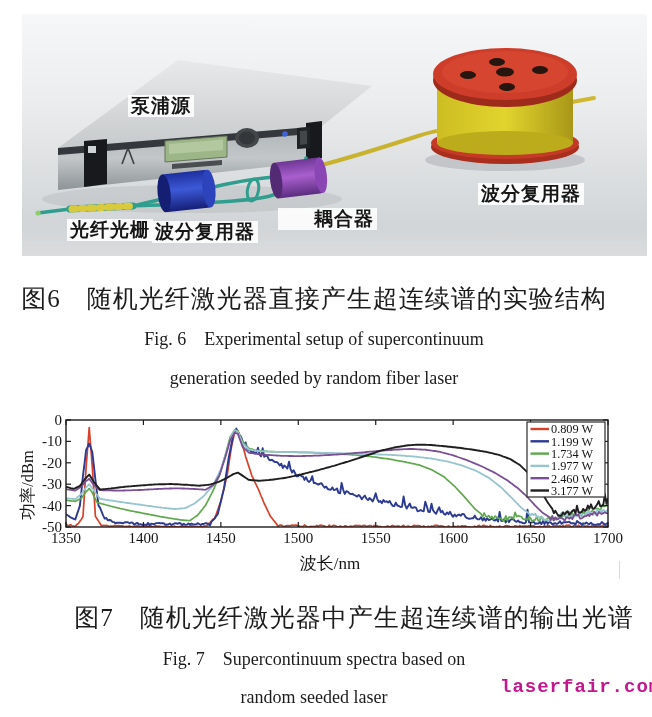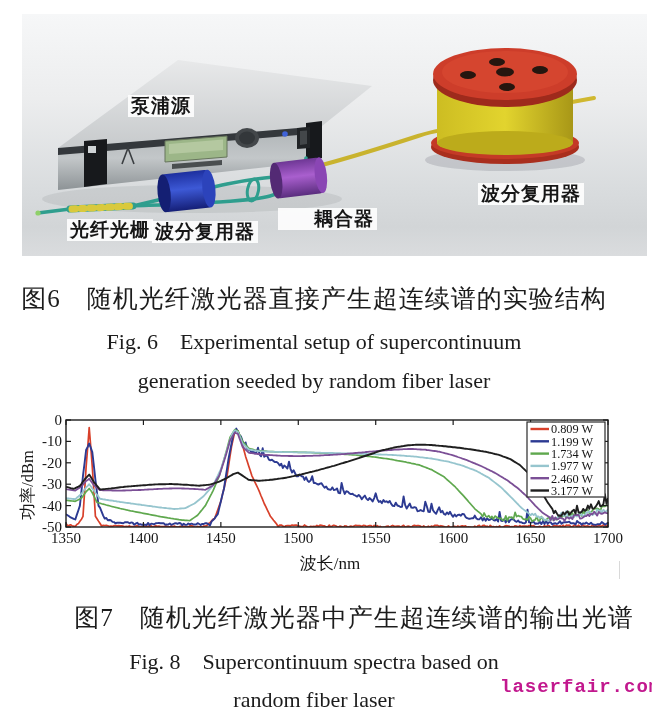--- a/index.html
+++ b/index.html
@@ -21,21 +21,21 @@
     font-size:19px;font-weight:600;line-height:22px;
     padding:0 3px;white-space:nowrap;
     letter-spacing:1px;
   }
   
   .cap{
     position:absolute;left:0;width:596px;text-align:center;
     color:#1c1c1c;white-space:nowrap;margin-left:16px;
   }
   .cap-cn{font-size:25px;letter-spacing:1px;}
-  .cap-en{font-size:22px;}
+  .cap-en{font-size:18px;}
   
   #chart{position:absolute;left:0;top:405px;}
   
   .watermark{
     position:absolute;left:500px;top:676px;width:150px;
     text-align:center;
     font-family:"Liberation Mono","DejaVu Sans Mono",monospace;
     font-size:19px;font-weight:600;letter-spacing:1px;
     color:#c2188e;white-space:nowrap;
   }
@@ -219,16 +219,16 @@
       <text x="551" y="65.2" text-anchor="start" font-size="12.3" fill="#151515" font-family="&quot;Liberation Serif&quot;,&quot;DejaVu Serif&quot;,serif">1.977 W</text>
       <line x1="530.5" y1="73.2" x2="549" y2="73.2" stroke="#7b4f96" stroke-width="2.4"></line>
       <text x="551" y="77.5" text-anchor="start" font-size="12.3" fill="#151515" font-family="&quot;Liberation Serif&quot;,&quot;DejaVu Serif&quot;,serif">2.460 W</text>
       <line x1="530.5" y1="85.5" x2="549" y2="85.5" stroke="#1f1f1f" stroke-width="2.4"></line>
       <text x="551" y="89.8" text-anchor="start" font-size="12.3" fill="#151515" font-family="&quot;Liberation Serif&quot;,&quot;DejaVu Serif&quot;,serif">3.177 W</text>
     </g>
     <line x1="619.5" y1="156" x2="619.5" y2="174" stroke="#b5b5b5" stroke-width="1" opacity="0.5"></line>
   </svg>
 
 <div class="cap cap-cn" style="top:601px;padding-left:40px;">图7　随机光纤激光器中产生超连续谱的输出光谱</div>
-<div class="cap cap-en" style="top:647px;">Fig. 8　Supercontinuum spectra based on</div>
-<div class="cap cap-en" style="top:687px;">random fiber laser</div>
+<div class="cap cap-en" style="top:647px;">Fig. 7　Supercontinuum spectra based on</div>
+<div class="cap cap-en" style="top:687px;">random seeded laser</div>
 
 <div class="watermark">laserfair.com</div>
 
 </body></html>

